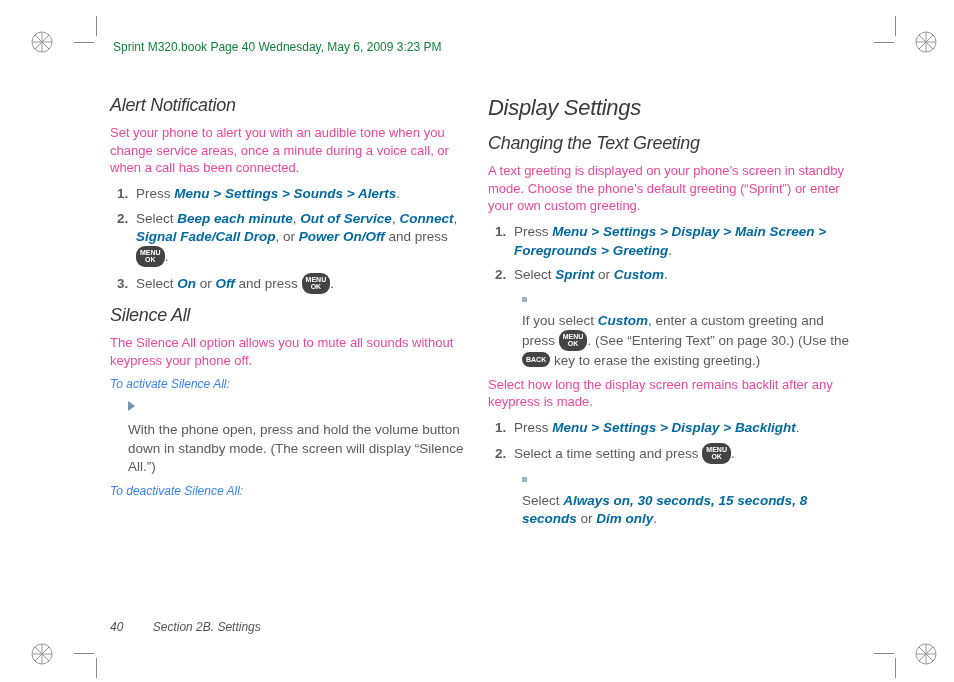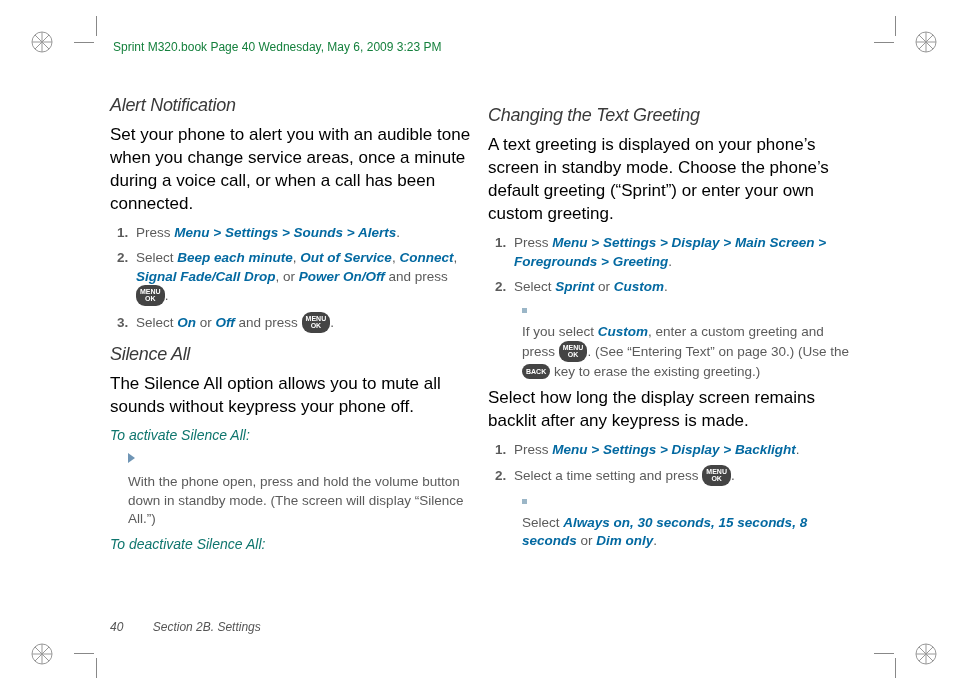--- a/index.html
+++ b/index.html
@@ -43,31 +43,31 @@
   }
   .h3 {
     font-size: 18px;
     font-style: italic;
     color: #3a3a3a;
     margin: 10px 0 8px 0;
     font-weight: 400;
     letter-spacing: -0.3px;
   }
   .h4 {
-    font-size: 14px;
+    font-size: 12px;
     font-style: italic;
-    color: #0f766e;
+    color: #3b82f6;
     margin: 8px 0 6px 0;
     font-weight: 400;
   }
   p {
-    font-size: 17px;
+    font-size: 13px;
     line-height: 1.35;
     margin: 0 0 8px 0;
-    color: #000000;
+    color: #ec4899;
   }
   ol { padding-left: 22px; margin: 4px 0; }
   ol li {
     font-size: 13.5px;
     line-height: 1.4;
     color: #5b5b5b;
     margin-bottom: 6px;
     padding-left: 4px;
   }
   ol li::marker { font-weight:600; color:#5b5b5b;}
@@ -167,20 +167,21 @@
     <p>The Silence All option allows you to mute all sounds without keypress your phone off.</p>
     <div class="h4">To activate Silence All:</div>
     <div class="biline">
       <div class="tri"></div>
       <div class="bi-text">With the phone open, press and hold the volume button down in standby mode. (The screen will display “Silence All.”)</div>
     </div>
     <div class="h4">To deactivate Silence All:</div>
   </div>
 
   <div class="col">
+    <div class="h2">Display Settings</div>
     <div class="h3">Changing the Text Greeting</div>
     <p>A text greeting is displayed on your phone’s screen in standby mode. Choose the phone’s default greeting (“Sprint”) or enter your own custom greeting.</p>
     <ol>
       <li>
         <span>Press </span><span class="bi">Menu &gt; Settings &gt; Display &gt; Main Screen &gt; Foregrounds &gt; Greeting</span><span>.</span>
       </li>
       <li>
         <span>Select </span><span class="bi">Sprint</span><span> or </span><span class="bi">Custom</span><span>.</span>
       </li>
     </ol>

